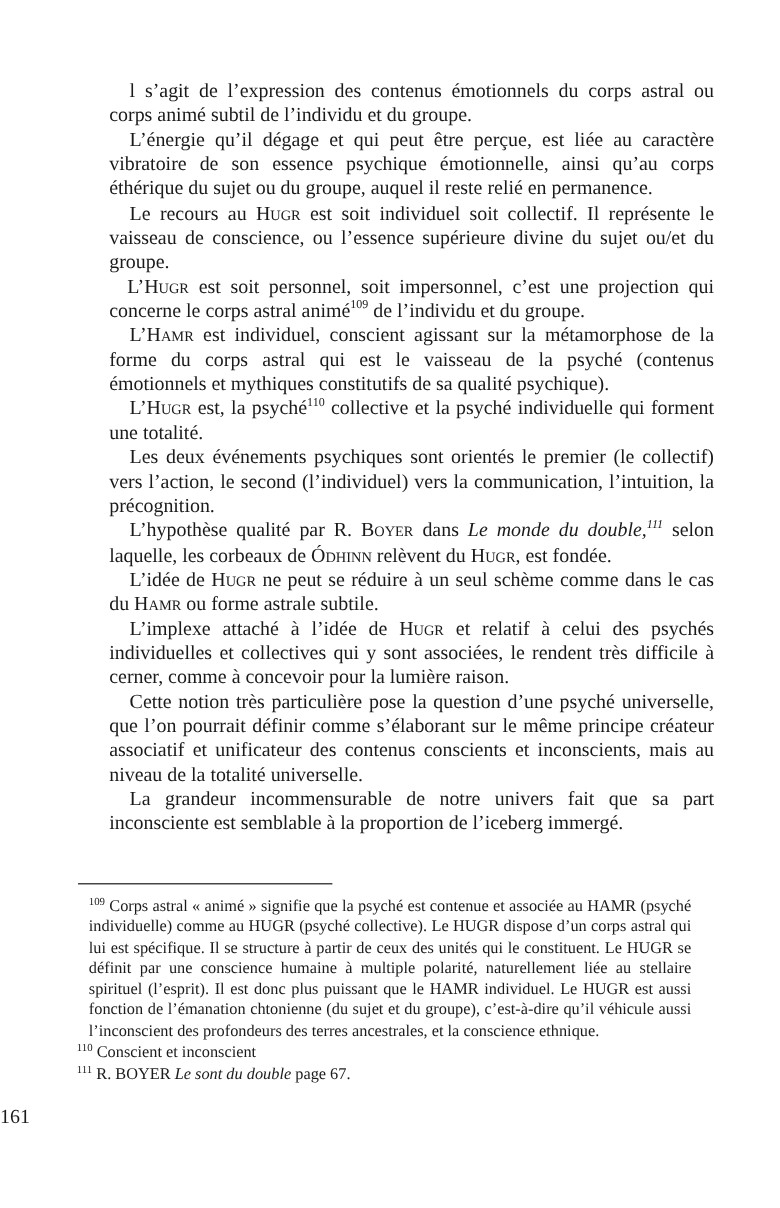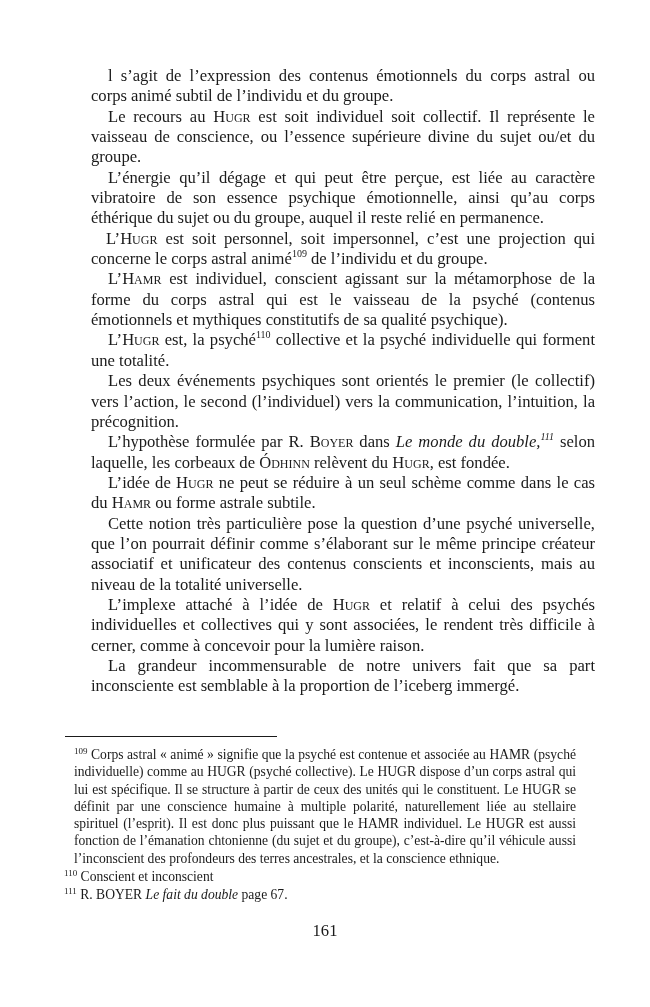--- a/index.html
+++ b/index.html
@@ -13,56 +13,56 @@
     .sc { font-variant: small-caps; }
     sup { font-size: 10px; line-height: 0; vertical-align: 7px; }
     .fn-rule { position: absolute; left: 65px; top: 736px; width: 212px; height: 1px; background: #1a1a1a; }
     .footnotes { position: absolute; left: 73px; top: 745px; width: 504px;
                  font-size: 13.6px; line-height: 17.3px; text-align: justify; }
     .footnotes p { margin: 1px; }
     .footnotes .fn-first { text-indent: 0; }
     .footnotes sup { font-size: 9px; vertical-align: 5px; }
     .footnotes .fn-short { margin-left: -9px; }
     .footnotes .sc-fn { font-variant: small-caps; }
-    .pagenum { position: absolute; left: 0; width: 650px; top: 921px; text-align: center; font-size: 16.6px; }
+    .pagenum { position: absolute; left: 0; width: 650px; top: 921px; text-align: left; font-size: 16.6px; }
   </style>
 </head>
 <body>
 
 <div class="page">
   <div class="body-text">
     <p class="first"><span>l s’agit de l’expression des contenus émotionnels du corps astral ou corps animé subtil de l’individu et du groupe.</span></p>
 
+    <p><span>L’énergie qu’il dégage et qui peut être perçue, est liée au caractère vibratoire de son essence psychique émotionnelle, ainsi qu’au corps éthérique du sujet ou du groupe, auquel il reste relié en permanence.</span></p>
+
     <p><span>Le recours au </span><span class="sc">Hugr</span><span> est soit individuel soit collectif. Il représente le vaisseau de conscience, ou l’essence supérieure divine du sujet ou/et du groupe.</span></p>
-
-    <p><span>L’énergie qu’il dégage et qui peut être perçue, est liée au caractère vibratoire de son essence psychique émotionnelle, ainsi qu’au corps éthérique du sujet ou du groupe, auquel il reste relié en permanence.</span></p>
 
     <p class="small-indent"><span>L’</span><span class="sc">Hugr</span><span> est soit personnel, soit impersonnel, c’est une projection qui concerne le corps astral animé</span><sup>109</sup><span> de l’individu et du groupe.</span></p>
 
     <p><span>L’</span><span class="sc">Hamr</span><span> est individuel, conscient agissant sur la métamorphose de la forme du corps astral qui est le vaisseau de la psyché (contenus émotionnels et mythiques constitutifs de sa qualité psychique).</span></p>
 
     <p><span>L’</span><span class="sc">Hugr</span><span> est, la psyché</span><sup>110</sup><span> collective et la psyché individuelle qui forment une totalité.</span></p>
 
     <p><span>Les deux événements psychiques sont orientés le premier (le collectif) vers l’action, le second (l’individuel) vers la communication, l’intuition, la précognition.</span></p>
 
-    <p><span>L’hypothèse formulée par R. </span><span class="sc">Boyer</span><span> dans </span><i>Le monde du double,</i><sup style="font-style:italic">111</sup><span> selon laquelle, les corbeaux de </span><span class="sc">Ódhinn</span><span> relèvent du </span><span class="sc">Hugr</span><span>, est fondée.</span></p>
+    <p><span>L’hypothèse qualité par R. </span><span class="sc">Boyer</span><span> dans </span><i>Le monde du double,</i><sup style="font-style:italic">111</sup><span> selon laquelle, les corbeaux de </span><span class="sc">Ódhinn</span><span> relèvent du </span><span class="sc">Hugr</span><span>, est fondée.</span></p>
 
     <p><span>L’idée de </span><span class="sc">Hugr</span><span> ne peut se réduire à un seul schème comme dans le cas du </span><span class="sc">Hamr</span><span> ou forme astrale subtile.</span></p>
 
+    <p><span>L’implexe attaché à l’idée de </span><span class="sc">Hugr</span><span> et relatif à celui des psychés individuelles et collectives qui y sont associées, le rendent très difficile à cerner, comme à concevoir pour la lumière raison.</span></p>
+
     <p><span>Cette notion très particulière pose la question d’une psyché universelle, que l’on pourrait définir comme s’élaborant sur le même principe créateur associatif et unificateur des contenus conscients et inconscients, mais au niveau de la totalité universelle.</span></p>
-
-    <p><span>L’implexe attaché à l’idée de </span><span class="sc">Hugr</span><span> et relatif à celui des psychés individuelles et collectives qui y sont associées, le rendent très difficile à cerner, comme à concevoir pour la lumière raison.</span></p>
 
     <p><span>La grandeur incommensurable de notre univers fait que sa part inconsciente est semblable à la proportion de l’iceberg immergé.</span></p>
   </div>
 </div>
 
 <div class="fn-rule"></div>
 
 <div class="footnotes">
   <p class="fn-first"><sup>109</sup><span> Corps astral « animé » signifie que la psyché est contenue et associée au </span><span class="sc-fn">HAMR</span><span> (psyché individuelle) comme au </span><span class="sc-fn">HUGR</span><span> (psyché collective). Le </span><span class="sc-fn">HUGR</span><span> dispose d’un corps astral qui lui est spécifique. Il se structure à partir de ceux des unités qui le constituent. Le </span><span class="sc-fn">HUGR</span><span> se définit par une conscience humaine à multiple polarité, naturellement liée au stellaire spirituel (l’esprit). Il est donc plus puissant que le </span><span class="sc-fn">HAMR</span><span> individuel. Le </span><span class="sc-fn">HUGR</span><span> est aussi fonction de l’émanation chtonienne (du sujet et du groupe), c’est-à-dire qu’il véhicule aussi l’inconscient des profondeurs des terres ancestrales, et la conscience ethnique.</span></p>
 
   <p class="fn-short"><sup>110</sup><span> Conscient et inconscient</span></p>
 
-  <p class="fn-short"><sup>111</sup><span> R. </span><span class="sc-fn">BOYER</span><i> Le fait du double</i><span> page 67.</span></p>
+  <p class="fn-short"><sup>111</sup><span> R. </span><span class="sc-fn">BOYER</span><i> Le sont du double</i><span> page 67.</span></p>
 </div>
 
 <div class="pagenum">161</div>
 
 </body></html>

